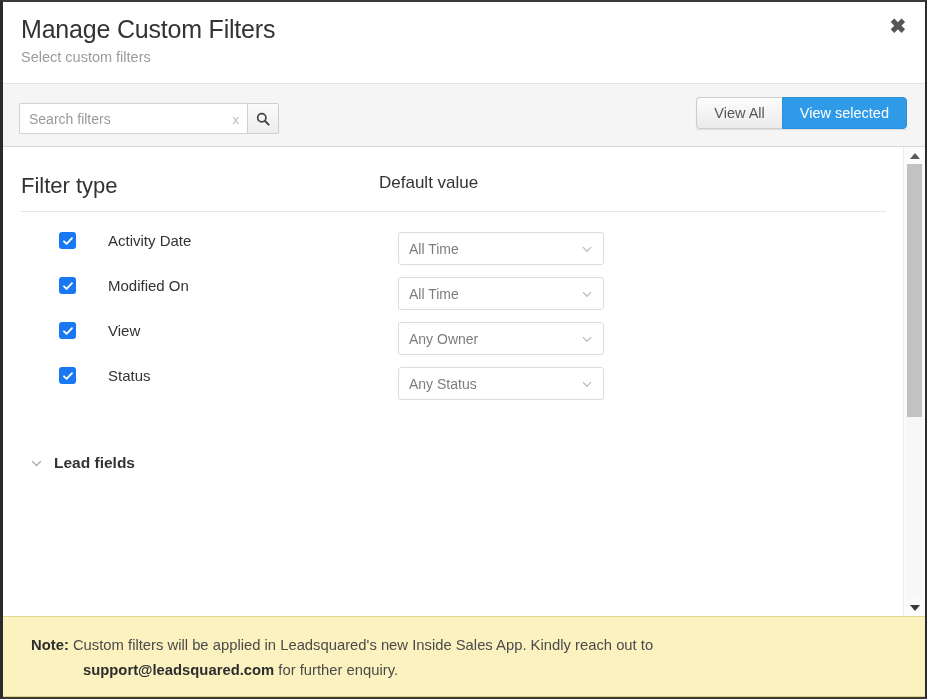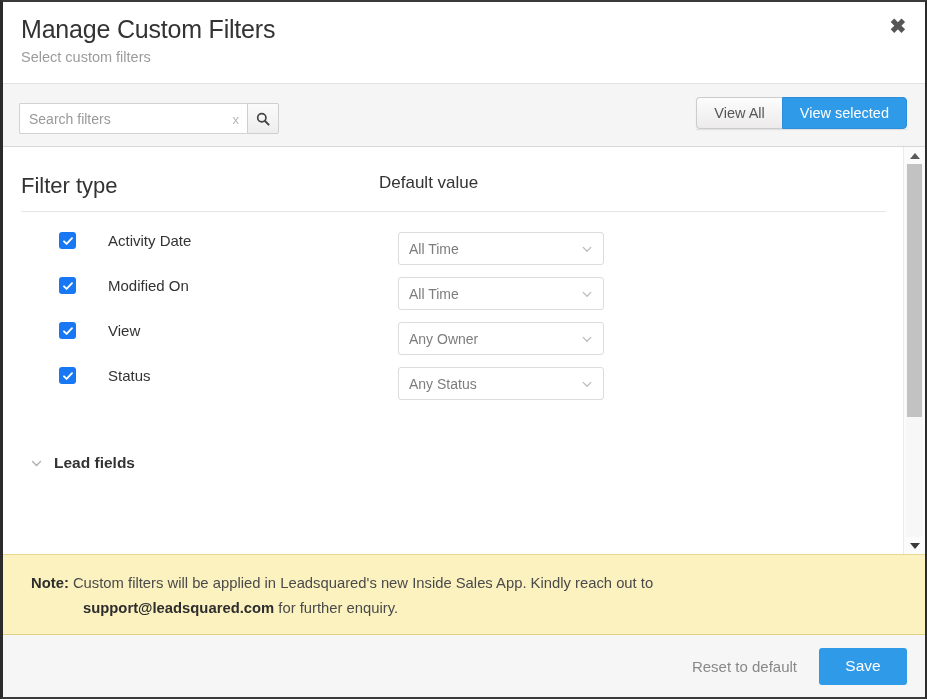--- a/index.html
+++ b/index.html
@@ -502,18 +502,14 @@
         <span class="sb-tri down"></span>
       </div>
     </div>
   </div>
 
   <div class="note">
     <b>Note:</b><span> Custom filters will be applied in Leadsquared's new Inside Sales App. Kindly reach out to</span><br>
     <span class="note-indent"></span><b>support@leadsquared.com</b><span> for further enquiry.</span>
   </div>
 
-  <div class="footer">
-    <span class="reset-link">Reset to default</span>
-    <button class="save-btn">Save</button>
-  </div>
 
 </div>
 
 </body></html>

